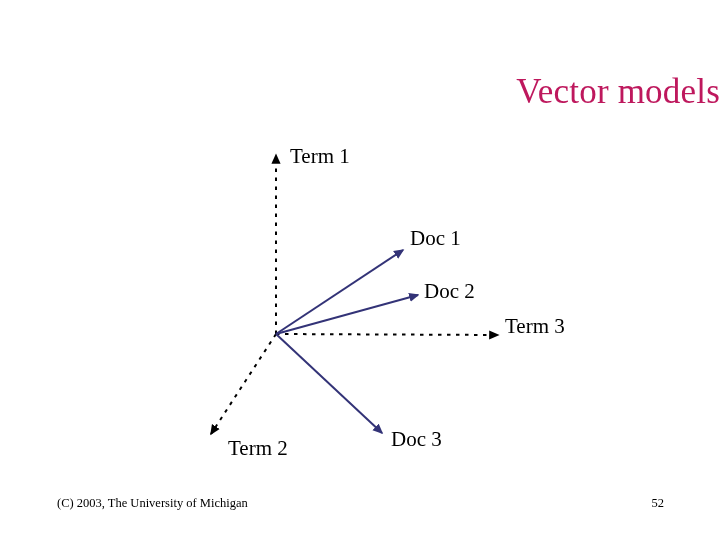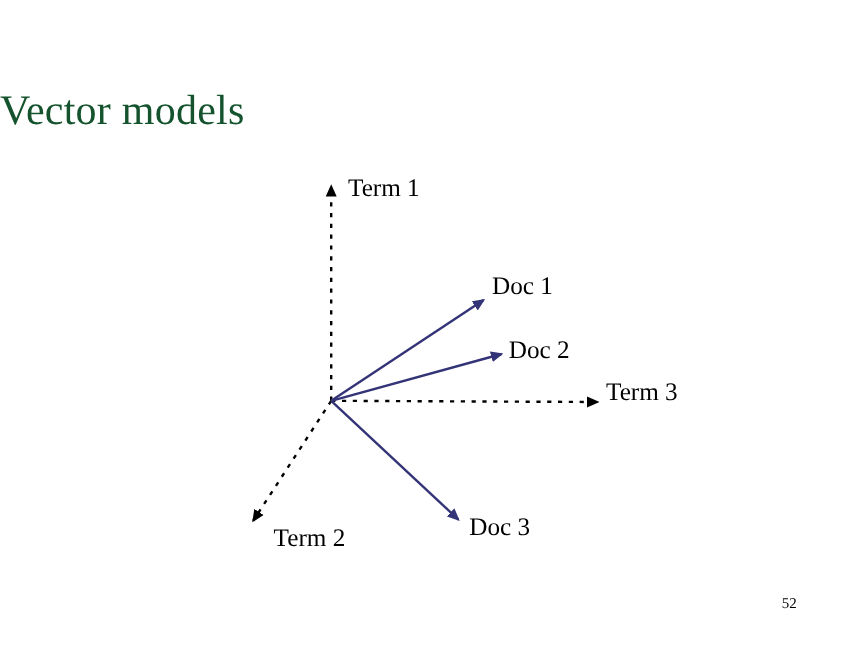--- a/index.html
+++ b/index.html
@@ -21,27 +21,27 @@
     position: absolute;
     inset: 0;
     background: #ffffff;
   }
 
   .slide-title {
     position: absolute;
     left: 0;
     top: 72px;
     width: 720px;
-    text-align: left;
+    text-align: right;
     font-family: "Liberation Serif", "DejaVu Serif", serif;
     font-size: 35px;
     font-weight: normal;
     line-height: 40px;
     letter-spacing: 0.2px;
-    color: #14532d;
+    color: #be185d;
     white-space: nowrap;
   }
 
   .diagram {
     position: absolute;
     left: 0;
     top: 0;
     width: 720px;
     height: 540px;
   }
@@ -120,16 +120,17 @@
       <text class="axis-label" x="228" y="455" text-anchor="start">Term 2</text>
 
       <text class="vector-label" x="410" y="245" text-anchor="start">Doc 1</text>
 
       <text class="vector-label" x="424" y="298" text-anchor="start">Doc 2</text>
 
       <text class="vector-label" x="391" y="446" text-anchor="start">Doc 3</text>
     </g>
   </svg>
 
+  <div class="footer-note">(C) 2003, The University of Michigan</div>
 
   <div class="page-number">52</div>
 
 </div>
 
 </body></html>

